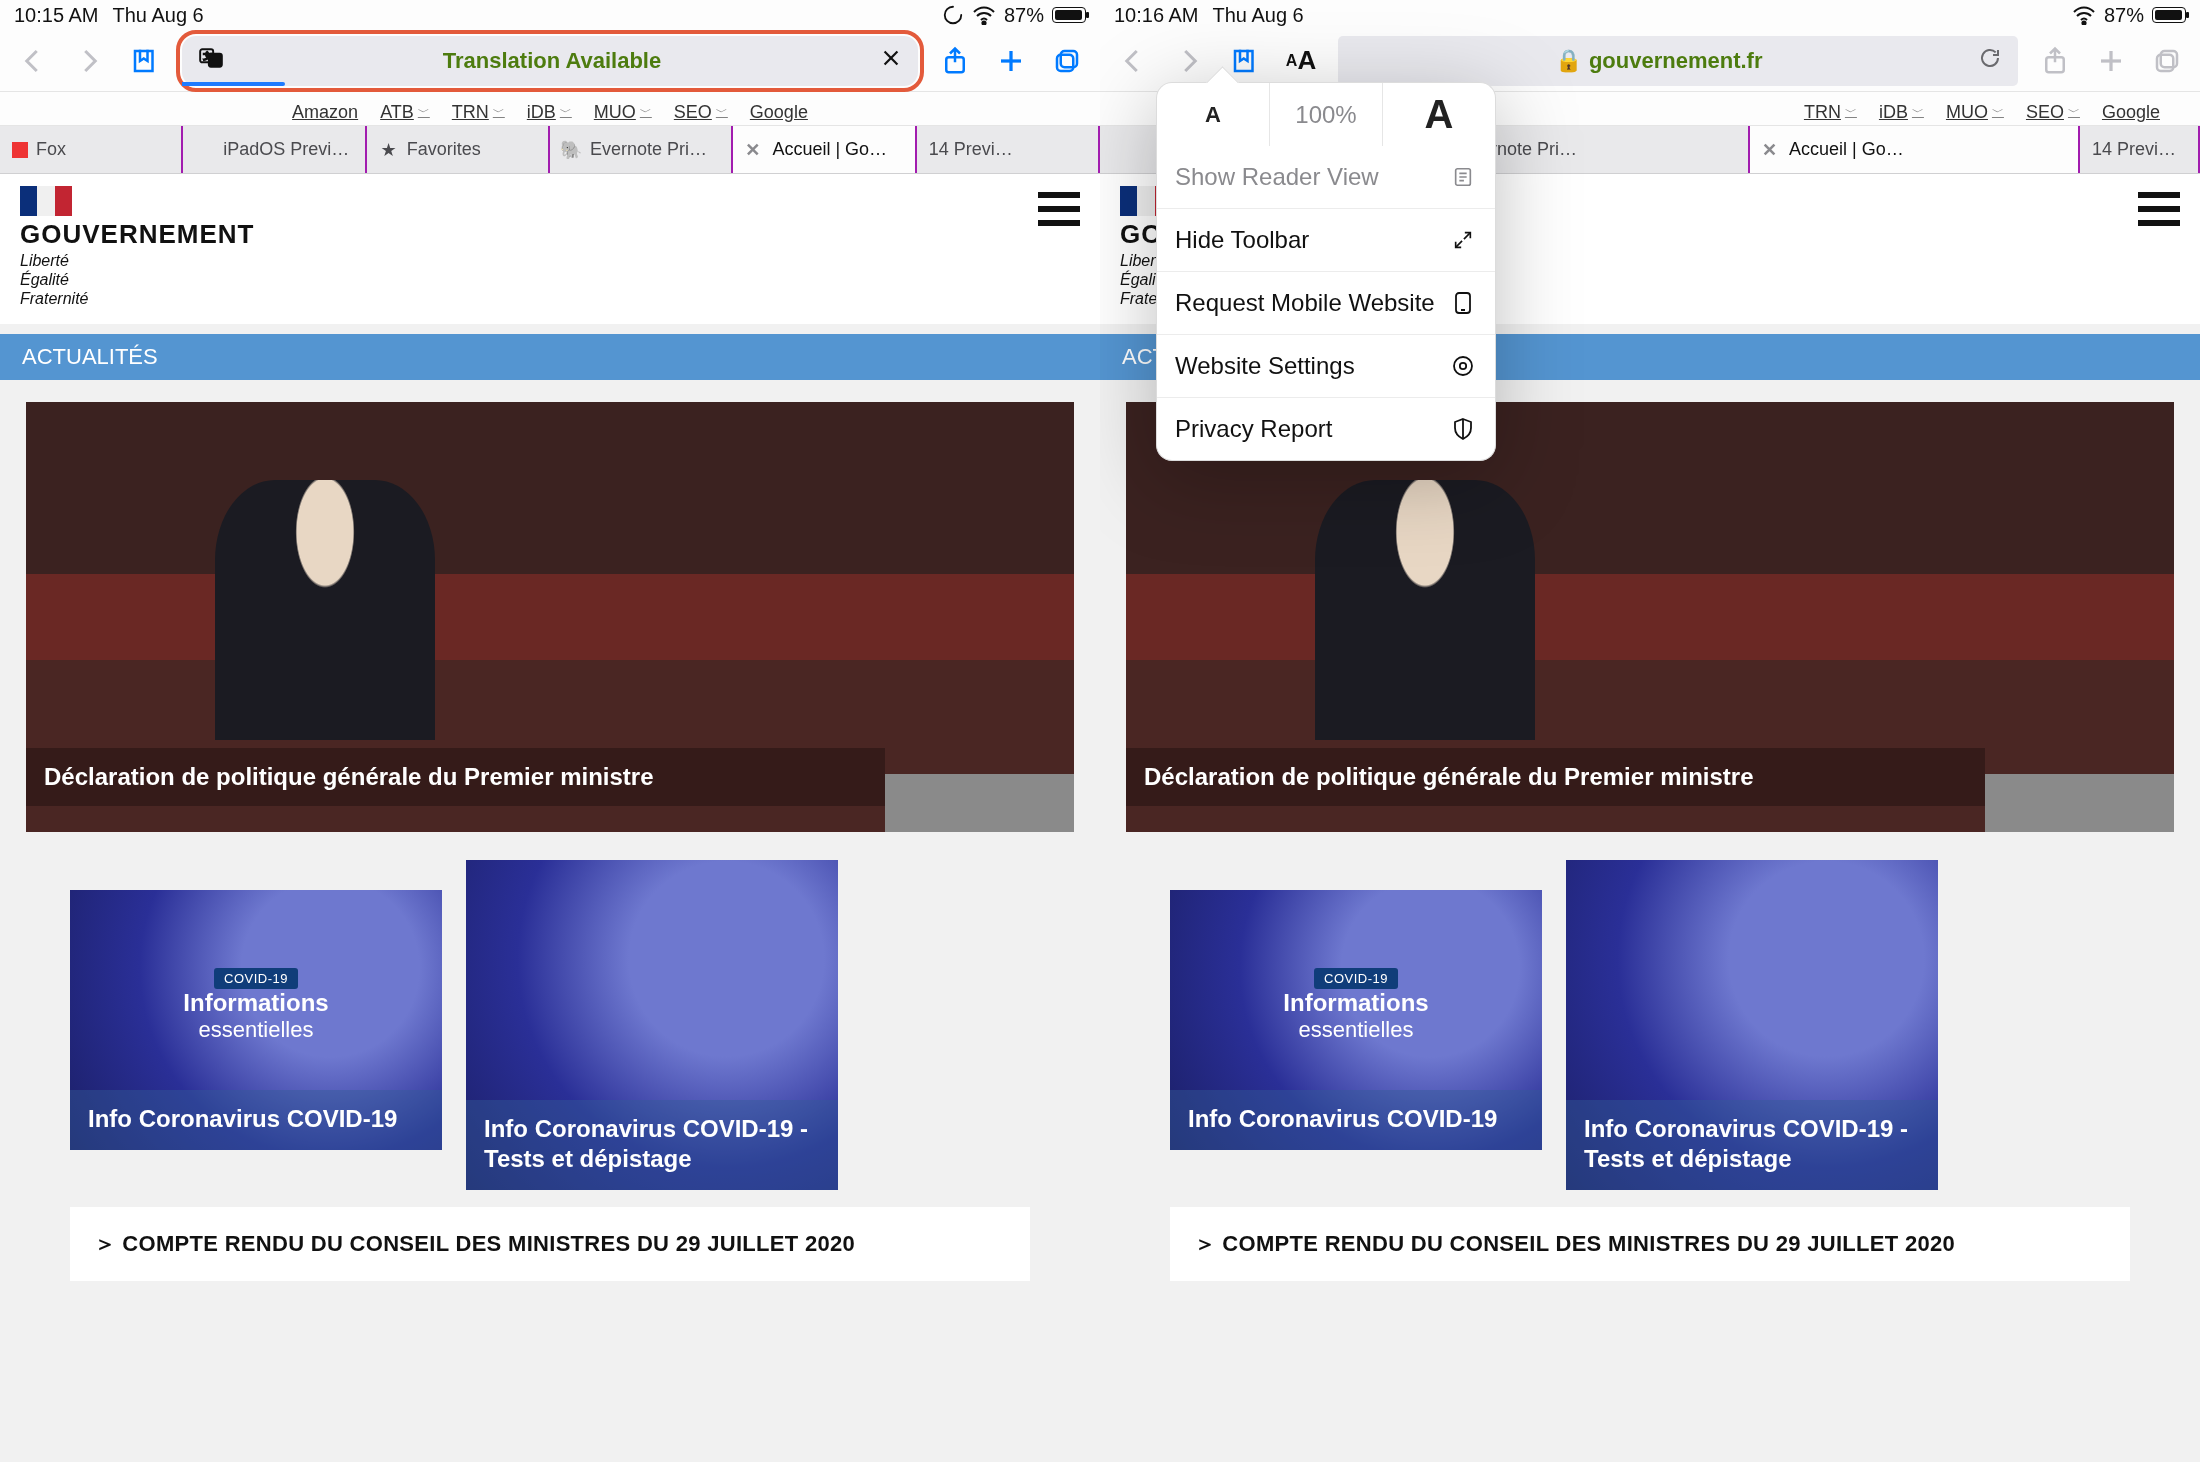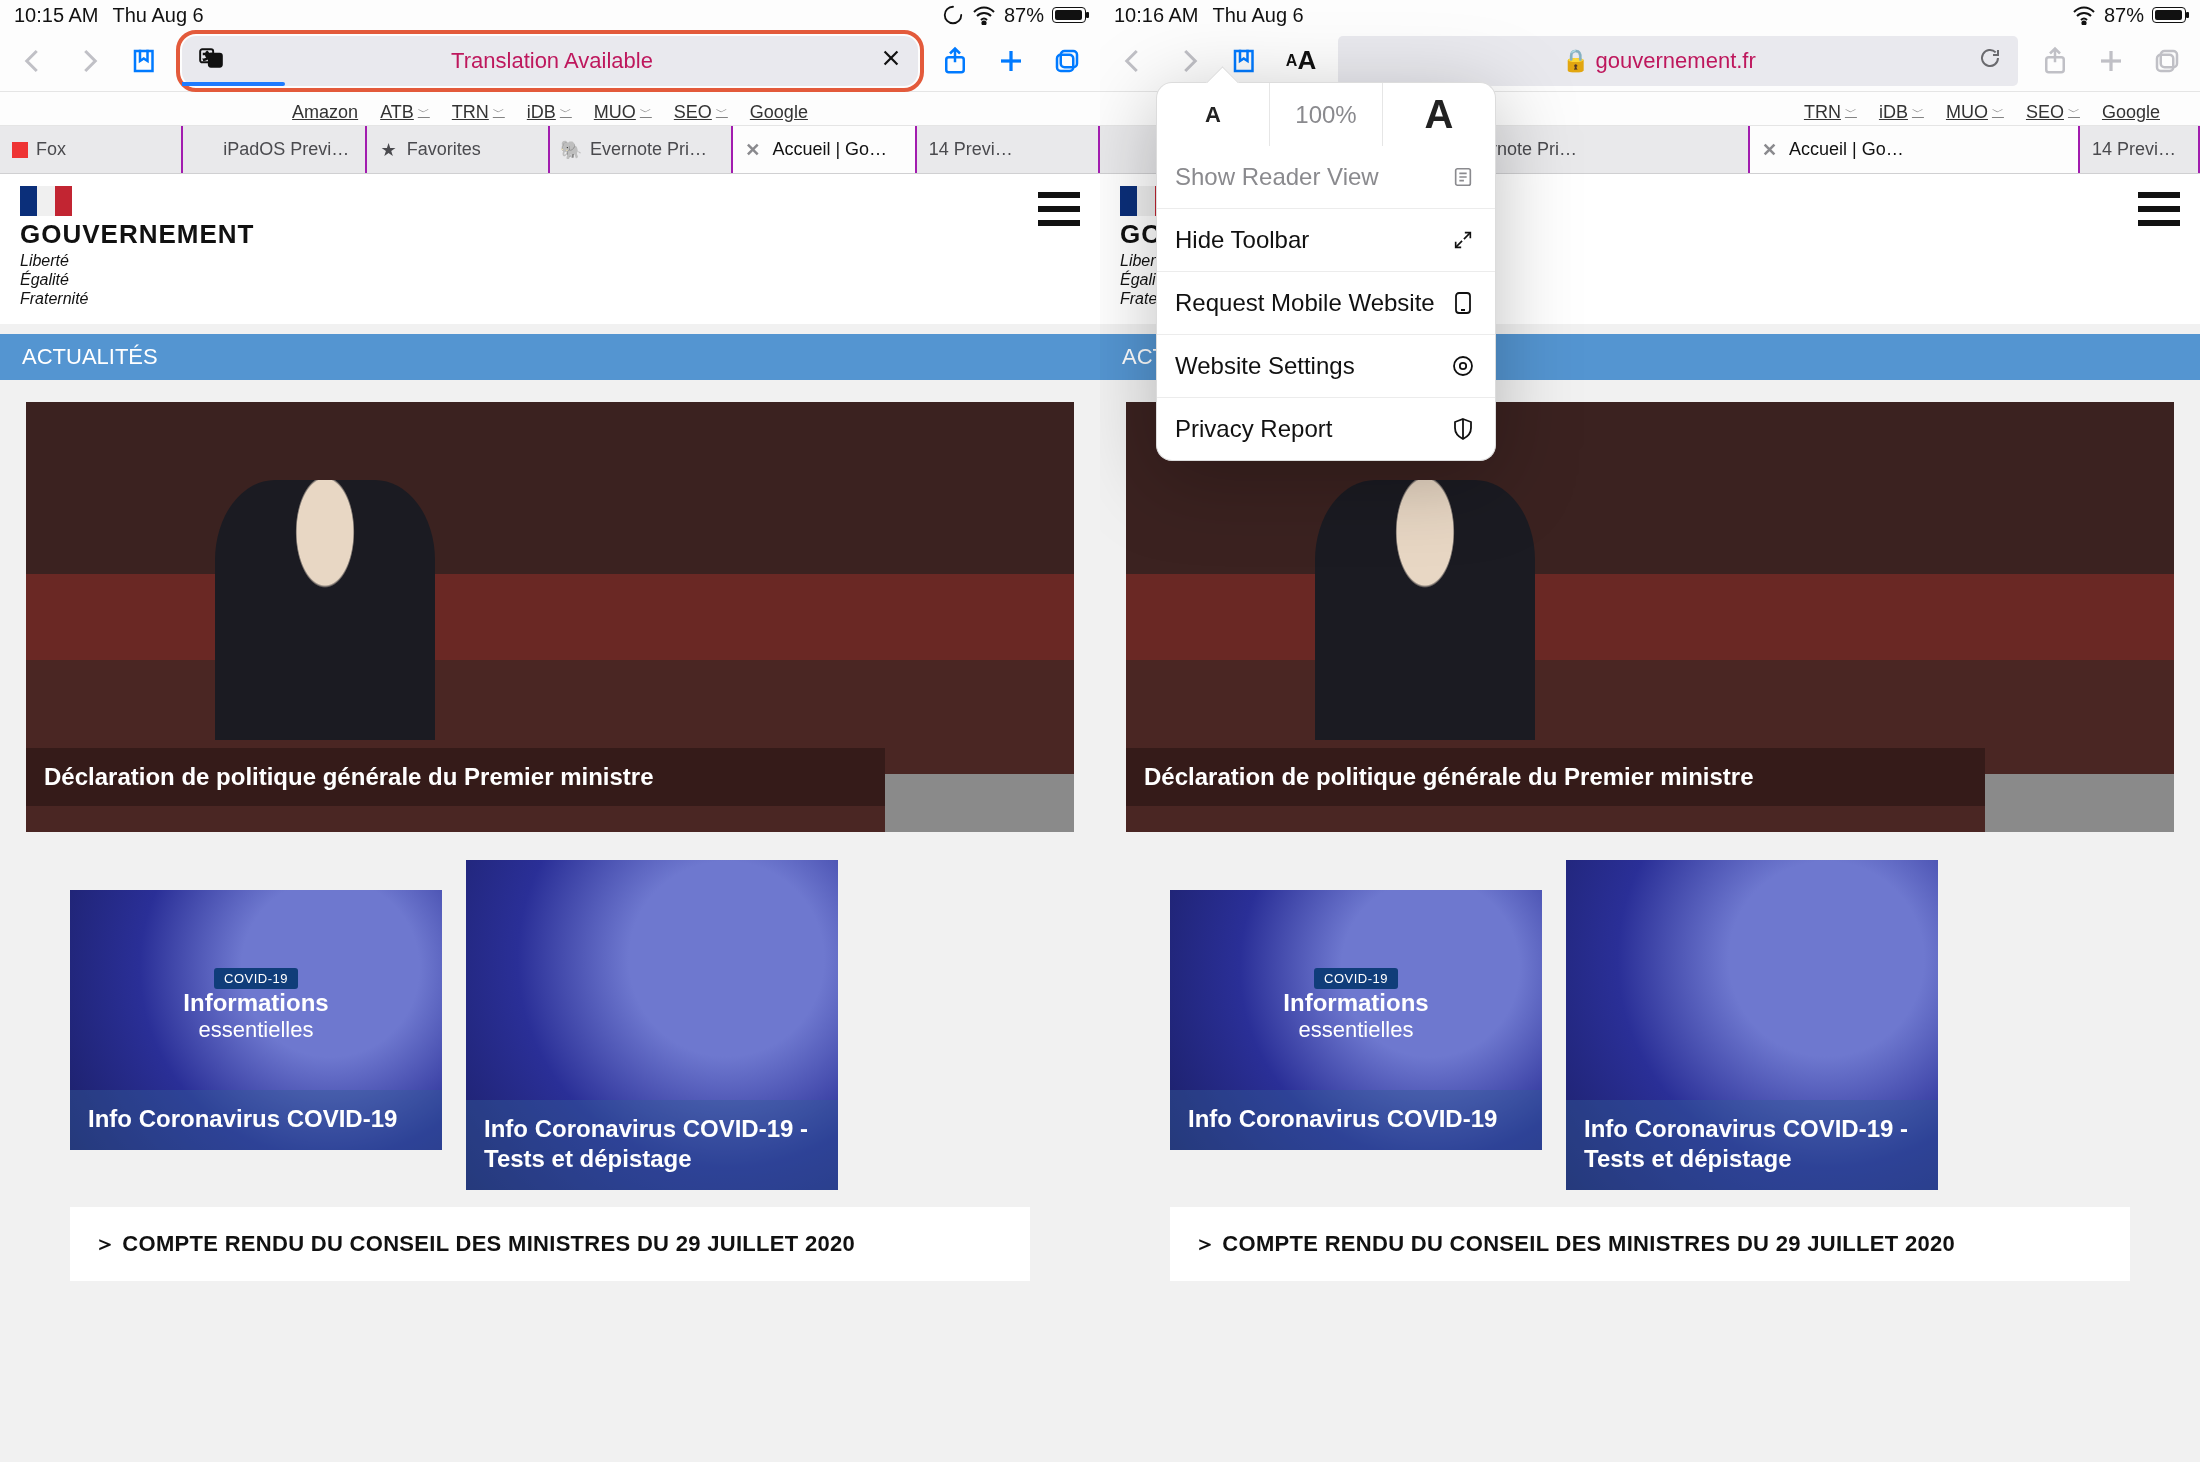--- a/index.html
+++ b/index.html
@@ -70,21 +70,21 @@
     background:#e9e9ee;
     border-radius: 5px;
     display:flex;
     align-items:center;
     padding: 0 16px;
     gap: 14px;
     color:#111;
     font-size: 22px;
     position:relative;
   }
-  .url-pill .center { flex:1; text-align:center; color:#be185d; }
+  .url-pill .center { flex:1; text-align:center; color:#4d7c0f;font-weight:bold; }
   .url-pill .progress { position:absolute; left:0; bottom:0; height:4px; width:14%; background:#1e7bff; border-radius:0 2px 2px 0;}
   .highlight-red { outline:4px solid #e35a3b; outline-offset:2px; border-radius:14px; }
 
   
   .favbar {
     height: 34px;
     display:flex;
     align-items:center;
     justify-content:center;
     gap: 22px;

